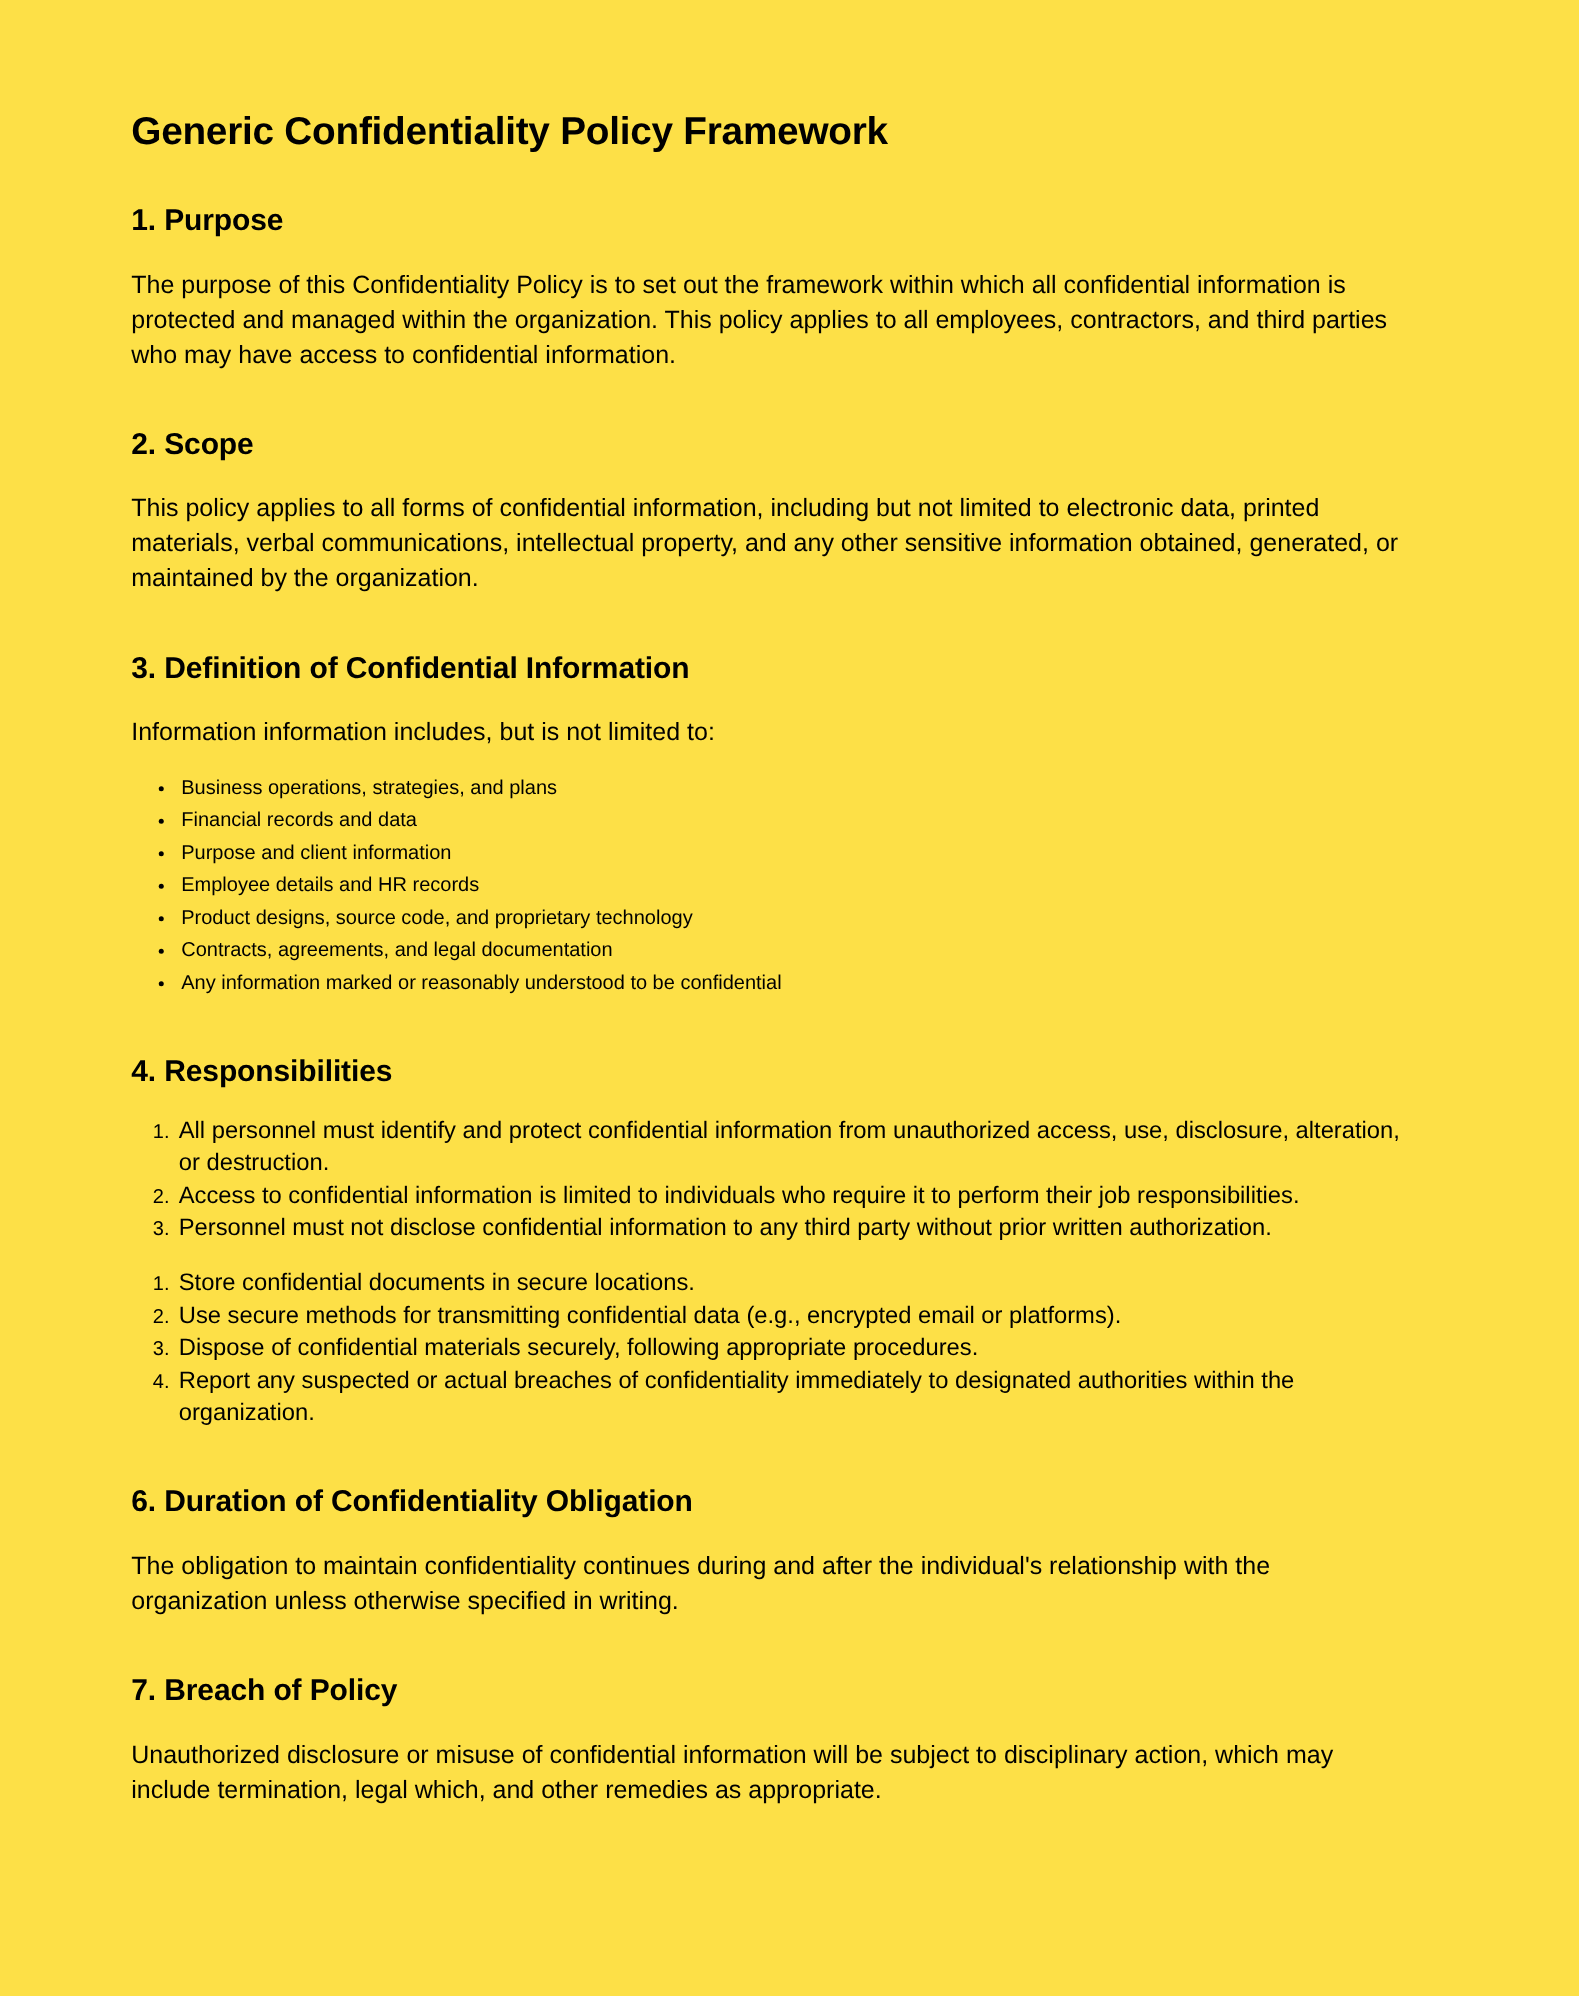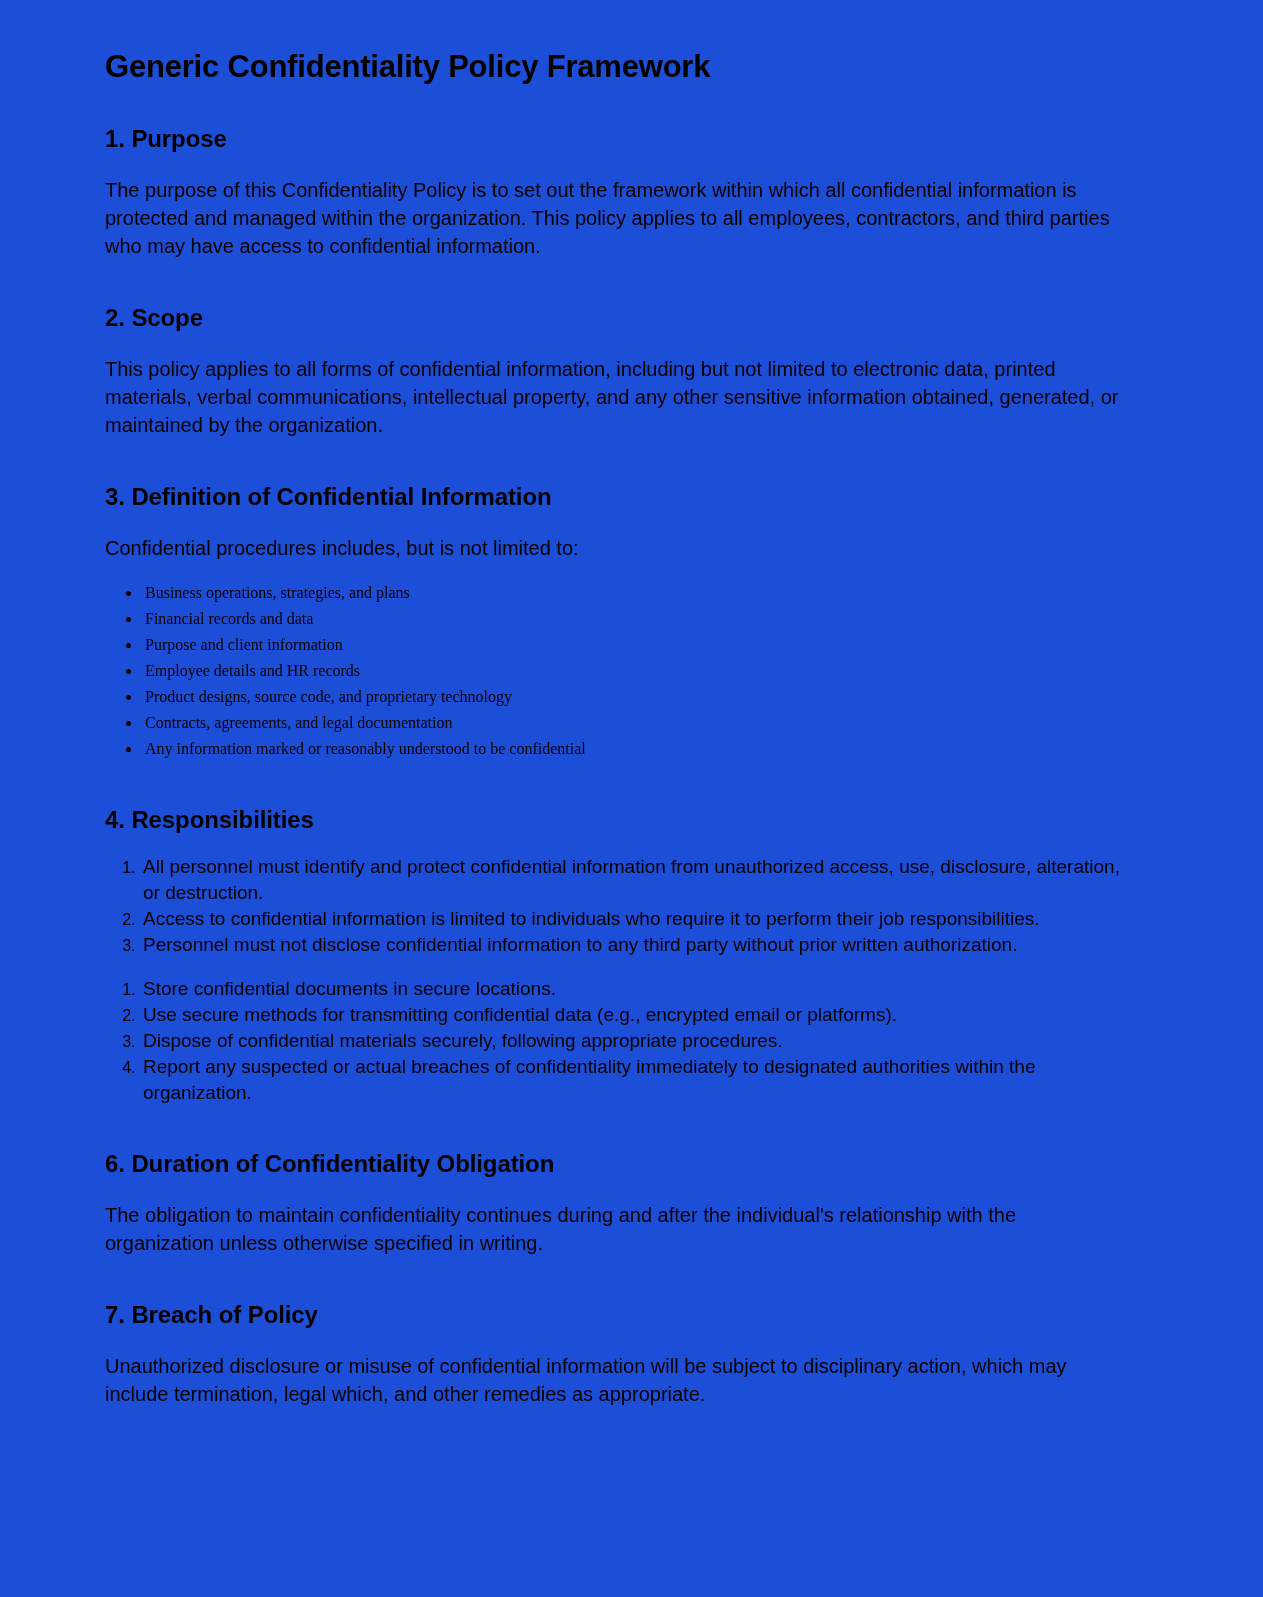--- a/index.html
+++ b/index.html
@@ -12,22 +12,22 @@
     width: 1263px;
     min-height: 1597px;
     font-family: "Liberation Sans", sans-serif;
     color: #000000;
     -webkit-font-smoothing: antialiased;
   }
   .page {
     box-sizing: border-box;
     width: 1263px;
     min-height: 1597px;
-    padding: 38px 143px 60px 105px;
-    background: #1d4ed8;
+    padding: 76px 143px 60px 105px;
+    background: #fde047;
   }
   .doc-title {
     font-size: 31px;
     font-weight: bold;
     line-height: 1.25;
     letter-spacing: -0.2px;
     margin: 0 0 0 0;
     padding-top: 10px;
   }
   .section {
@@ -48,21 +48,20 @@
     line-height: 28px;
     margin: 22px 0 0 0;
     text-align: left;
   }
   ul.bullet-list {
     font-size: 16px;
     line-height: 26px;
     margin: 18px 0 0 0;
     padding-left: 37px;
     list-style-type: disc;
-    font-family: Liberation Serif, serif;
   }
   ul.bullet-list li {
     margin: 0 0 0 0;
     padding-left: 3px;
   }
   ol.numbered-list {
     font-size: 19px;
     line-height: 26px;
     margin: 18px 0 0 0;
     padding-left: 35px;
@@ -88,21 +87,21 @@
     <p class="body-text">The purpose of this Confidentiality Policy is to set out the framework within which all confidential information is protected and managed within the organization. This policy applies to all employees, contractors, and third parties who may have access to confidential information.</p>
   </section>
 
   <section class="section">
     <h2 class="section-heading">2. Scope</h2>
     <p class="body-text">This policy applies to all forms of confidential information, including but not limited to electronic data, printed materials, verbal communications, intellectual property, and any other sensitive information obtained, generated, or maintained by the organization.</p>
   </section>
 
   <section class="section">
     <h2 class="section-heading">3. Definition of Confidential Information</h2>
-    <p class="body-text">Confidential procedures includes, but is not limited to:</p>
+    <p class="body-text">Information information includes, but is not limited to:</p>
     <ul class="bullet-list">
       <li>Business operations, strategies, and plans</li>
       <li>Financial records and data</li>
       <li>Purpose and client information</li>
       <li>Employee details and HR records</li>
       <li>Product designs, source code, and proprietary technology</li>
       <li>Contracts, agreements, and legal documentation</li>
       <li>Any information marked or reasonably understood to be confidential</li>
     </ul>
   </section>

